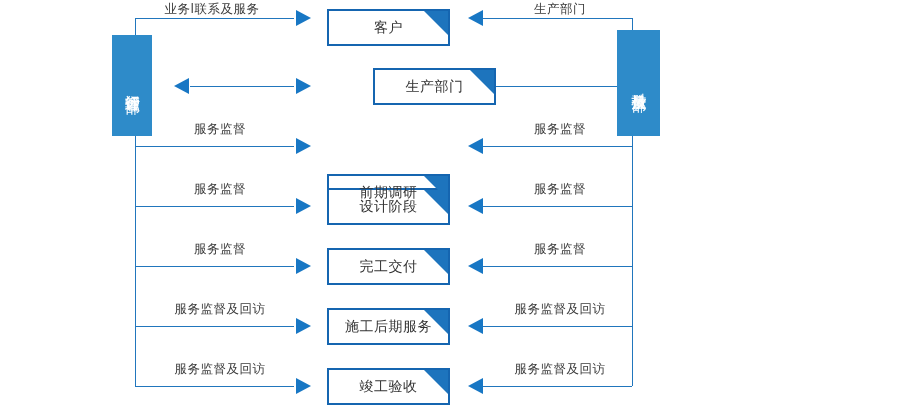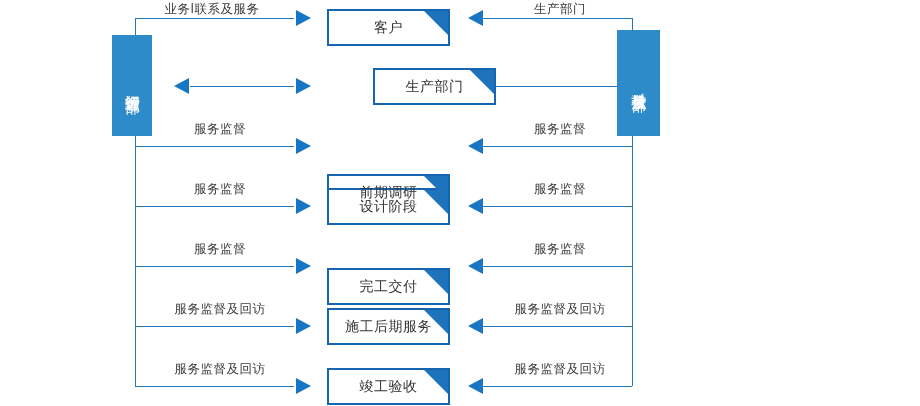--- a/index.html
+++ b/index.html
@@ -181,21 +181,21 @@
     <span class="stage-label">生产部门</span>
   </div>
   <div class="stage-box" style="top:128px;margin-top:46px;">
     <span class="corner"></span>
     <span class="stage-label">前期调研</span>
   </div>
   <div class="stage-box" style="top:188px;">
     <span class="corner"></span>
     <span class="stage-label">设计阶段</span>
   </div>
-  <div class="stage-box" style="top:248px;margin-top:20px;">
+  <div class="stage-box" style="top:248px;">
     <span class="corner"></span>
     <span class="stage-label">完工交付</span>
   </div>
   <div class="stage-box" style="top:308px;">
     <span class="corner"></span>
     <span class="stage-label">施工后期服务</span>
   </div>
   <div class="stage-box" style="top:368px;">
     <span class="corner"></span>
     <span class="stage-label">竣工验收</span>

